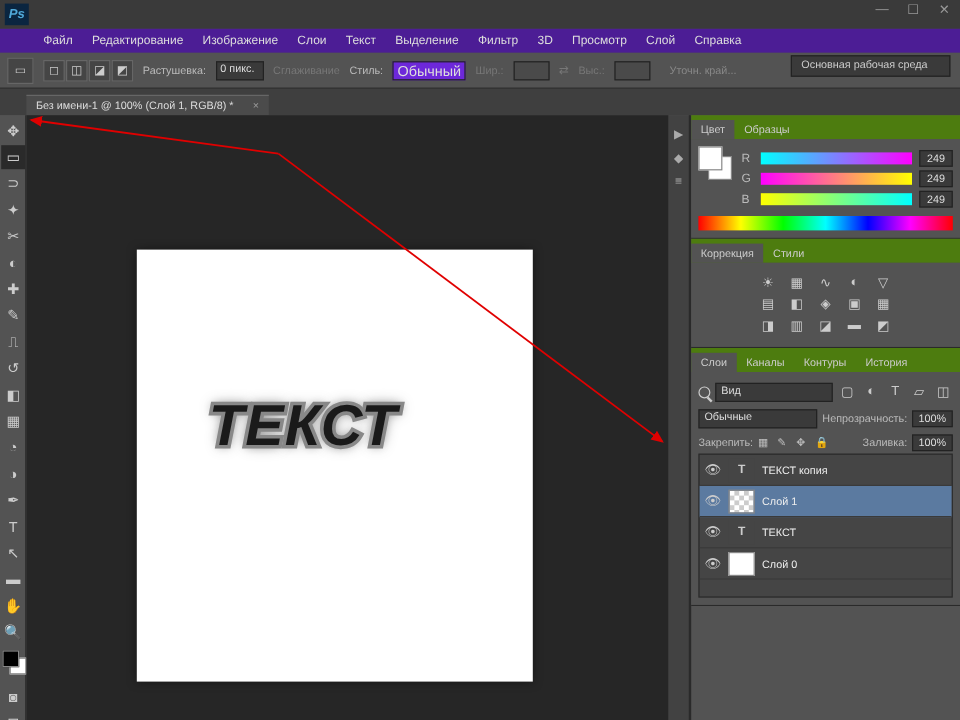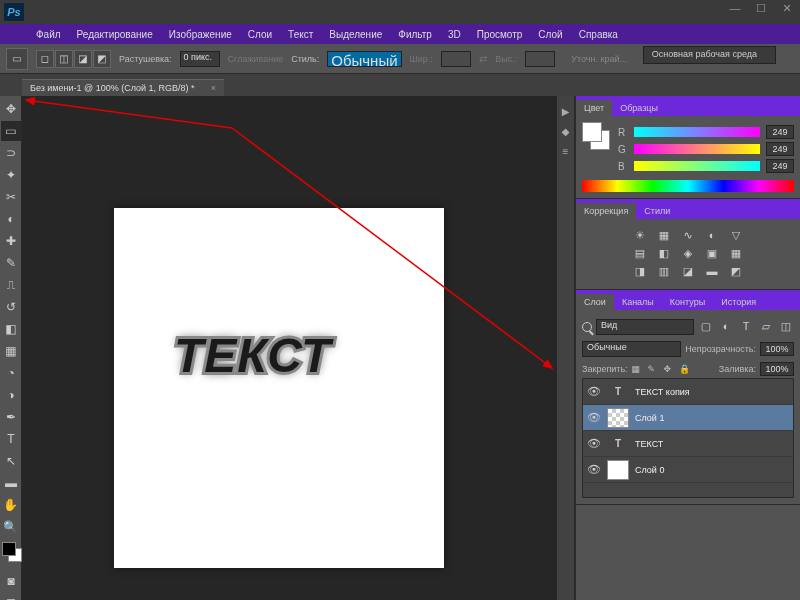--- a/index.html
+++ b/index.html
@@ -7,39 +7,39 @@
 .titlebar{height:24px;background:#3a3a3a;display:flex;align-items:center;padding:0 4px}
 .ps-logo{width:20px;height:18px;background:#0a2540;color:#4fa8d8;font-weight:bold;font-size:11px;display:flex;align-items:center;justify-content:center;font-style:italic}
 .win-ctrls{position:absolute;right:4px;top:2px;display:flex;gap:8px}
 .win-btn{width:18px;height:14px;color:#999;font-size:11px;text-align:center;cursor:pointer}
 .menubar{height:20px;background:#4c1d95;display:flex;align-items:center;padding-left:30px;gap:4px}
 .menu-item{padding:2px 6px;color:#ddd;cursor:pointer}
 .optbar{height:30px;background:#535353;border-bottom:1px solid #2a2a2a;display:flex;align-items:center;padding:0 6px;gap:8px}
 .opt-ico{width:22px;height:22px;border:1px solid #666;background:#454545;display:inline-flex;align-items:center;justify-content:center}
 .opt-label{color:#bbb;font-size:9px}
 .opt-input{width:40px;height:16px;background:#3a3a3a;border:1px solid #222;color:#ddd;font-size:9px;padding:0 3px}
-.opt-select{height:16px;background:#0369a1;border:1px solid #222;color:#ddd;font-size:15px;padding:0 3px}
-.workspace-btn{position:absolute;right:24px;top:46px;height:18px;background:#3a3a3a;border:1px solid #222;color:#ccc;font-size:9px;padding:2px 18px 2px 8px}
+.opt-select{height:16px;background:#6d28d9;border:1px solid #222;color:#ddd;font-size:12px;padding:0 3px}
+.workspace-btn{position:absolute;right:8px;top:46px;height:18px;background:#3a3a3a;border:1px solid #222;color:#ccc;font-size:9px;padding:2px 18px 2px 8px}
 .tabbar{height:22px;background:#3f3f3f;display:flex;align-items:flex-end;padding-left:22px}
 .doc-tab{background:#4b4b4b;padding:3px 8px;font-size:9px;color:#ddd;border-top:1px solid #666;display:flex;gap:16px;align-items:center}
 .doc-tab .x{color:#999;cursor:pointer}
 .main{display:flex;height:524px}
 .toolbar{width:22px;background:#535353;border-right:1px solid #2a2a2a;display:flex;flex-direction:column;padding-top:2px}
 .tool{width:20px;height:20px;margin:1px;display:flex;align-items:center;justify-content:center;color:#ccc;font-size:12px;cursor:pointer}
 .tool.active{background:#2a2a2a}
 .swatch-pair{margin:4px 2px;position:relative;height:24px}
 .sw-fg{width:14px;height:14px;background:#000;border:1px solid #888;position:absolute;top:0;left:0}
 .sw-bg{width:14px;height:14px;background:#fff;border:1px solid #888;position:absolute;top:6px;left:6px}
 .canvas-area{flex:1;background:#262626;position:relative;overflow:hidden}
 .canvas{position:absolute;left:92px;top:112px;width:330px;height:360px;background:#fff;box-shadow:0 0 8px rgba(0,0,0,.5)}
 .text-obj{position:absolute;left:60px;top:120px;font-family:Arial;font-weight:900;font-style:italic;font-size:48px;color:#1a1a1a;letter-spacing:1px;text-shadow:0 0 8px #888,0 0 12px #999;-webkit-text-stroke:6px #888}
 .text-obj-inner{position:absolute;left:60px;top:120px;font-family:Arial;font-weight:900;font-style:italic;font-size:48px;color:#1a1a1a;letter-spacing:1px}
 .panels{width:225px;background:#535353;display:flex;flex-direction:column;border-left:1px solid #2a2a2a}
 .panel{border-bottom:1px solid #2a2a2a}
-.p-tabs{display:flex;background:#6d28d9;height:20px;align-items:flex-end}
+.p-tabs{display:flex;background:#4d7c0f;height:20px;align-items:flex-end}
 .p-tab{padding:3px 8px;font-size:9px;color:#ccc;cursor:pointer}
 .p-tab.active{background:#535353}
 .p-body{padding:6px;background:#535353}
 .color-panel .slider-row{display:flex;align-items:center;gap:6px;margin:3px 0}
 .slider-row .ch{width:10px;color:#bbb}
 .slider{flex:1;height:10px;background:linear-gradient(to right,#000,#fff);position:relative;cursor:pointer}
 .slider.r{background:linear-gradient(to right,#0ff,#f0f)}
 .slider.g{background:linear-gradient(to right,#f0f,#ff0)}
 .slider.b{background:linear-gradient(to right,#ff0,#0ff)}
 .slider-val{width:28px;height:14px;background:#3a3a3a;border:1px solid #222;color:#ddd;font-size:9px;text-align:center;line-height:12px}

